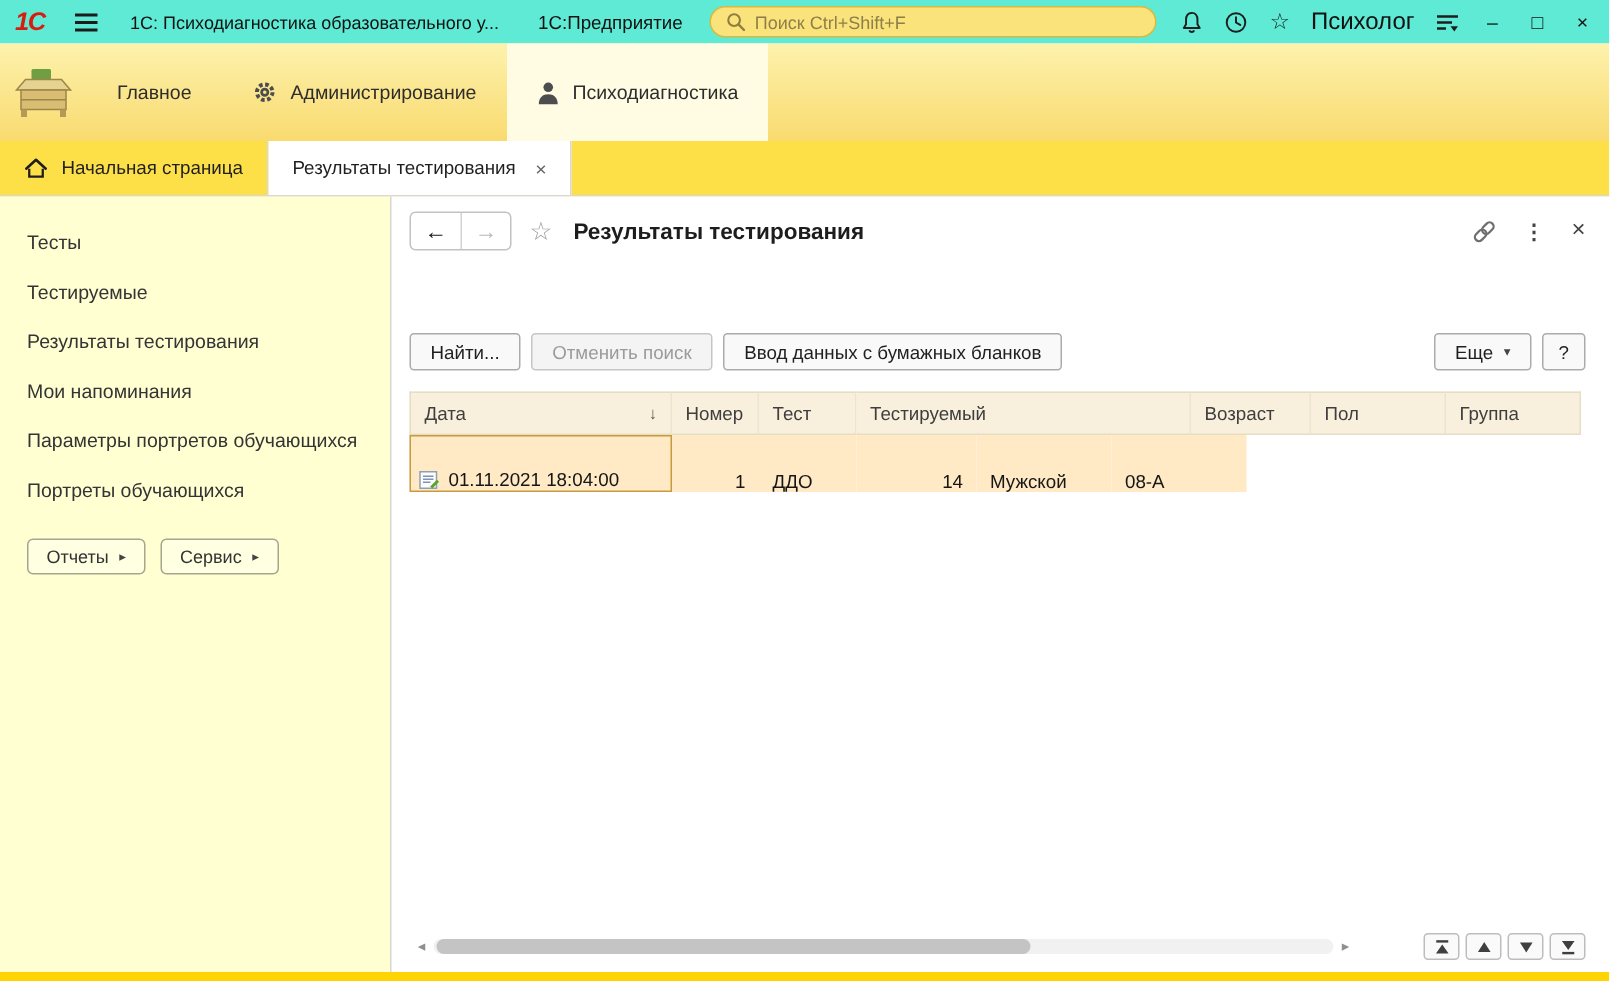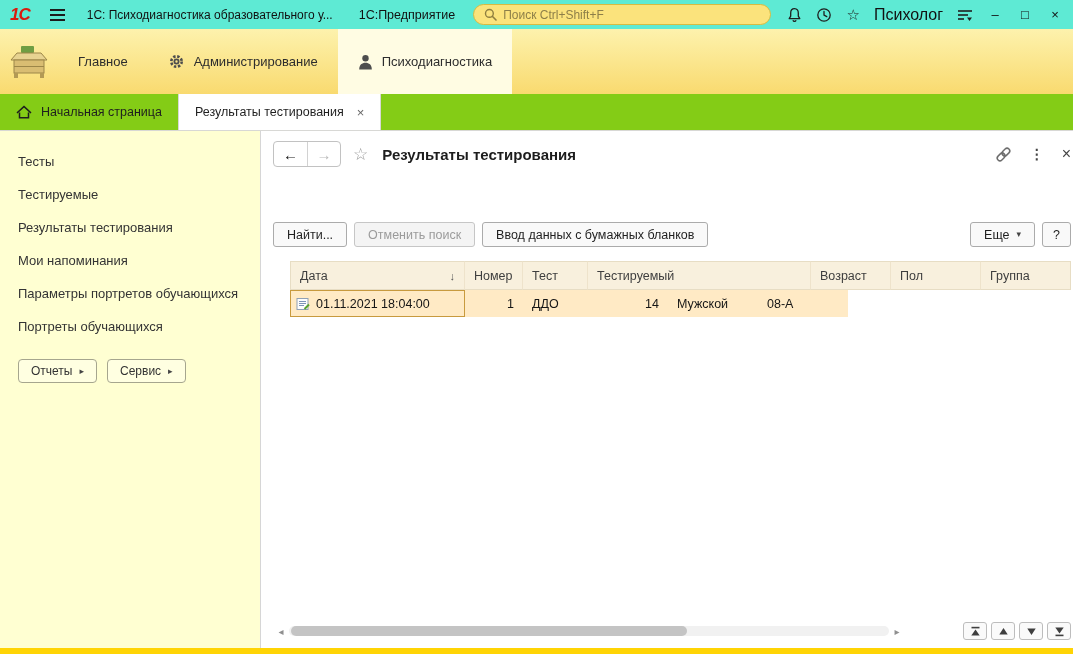--- a/index.html
+++ b/index.html
@@ -26,21 +26,21 @@
   .user-label { font-size: 16px; color: #111; cursor: pointer; }
   .win-ctrl { font-size: 13px; color: #111; width: 16px; text-align: center; cursor: pointer; }
 
   
   .ribbon { height: 65px; background: linear-gradient(#fdf2ad, #f9da6f); display: flex; align-items: stretch; }
   .app-icon-wrap { width: 58px; display: flex; align-items: center; justify-content: center; cursor: pointer; }
   .ribbon-item { display: flex; align-items: center; gap: 9px; padding: 0 20px; font-size: 13px; color: #2d2d2d; cursor: pointer; }
   .ribbon-item.active { background: #fffce3; }
 
   
-  .tabbar { height: 37px; background: #84cc16; display: flex; border-bottom: 1px solid #d8d8d5; }
+  .tabbar { height: 37px; background: #fde047; display: flex; border-bottom: 1px solid #d8d8d5; }
   .tab { display: flex; align-items: center; gap: 9px; padding: 0 16px; font-size: 12.5px; color: #1f1f1f;
          border-right: 1px solid #d8d8d5; cursor: pointer; white-space: nowrap; }
   .tab.active { background: #fff; }
   .tab-close { color: #666; font-size: 13px; margin-left: 4px; cursor: pointer; }
 
   
   .workspace { position: absolute; top: 131px; left: 0; right: 0; bottom: 6px; display: flex; }
   .bottom-strip { position: absolute; left: 0; right: 0; bottom: 0; height: 6px; background: #ffd404; }
 
   .sidebar { width: 260px; background: #ffffd2; padding-top: 14px; flex-shrink: 0; }
@@ -68,35 +68,35 @@
   .toolbar { display: flex; align-items: center; gap: 7px; padding: 6px 16px 8px 12px; }
   .btn { height: 25px; display: flex; align-items: center; gap: 7px; background: #f9f9f9; border: 1px solid #ababab;
          border-radius: 3px; padding: 0 13px; font-size: 12.5px; color: #1f1f1f; cursor: pointer; white-space: nowrap; margin-top: 45px; }
   .btn.disabled { color: #9b9b9b; border-color: #c6c6c6; background: #f4f4f4; cursor: default; }
   .btn .caret { font-size: 9px; color: #444; line-height: 1; }
   .btn.help { padding: 0 10px; }
   .toolbar-spacer { flex: 1; }
 
   
   .table { margin: 6px 16px 0 12px; }
-  .trow { display: flex; margin-left: 17px; }
+  .trow { display: flex; }
   .cell { height: 29px; display: flex; align-items: center; padding: 0 9px; font-size: 12.5px; overflow: hidden; white-space: nowrap; }
   .thead .cell { background: #f8f0dd; border-top: 1px solid #e7ddc4; border-bottom: 1px solid #e7ddc4;
                  border-right: 1px solid #eee3cb; color: #3e3e3e; cursor: pointer; }
   .thead .cell:first-child { border-left: 1px solid #e7ddc4; }
   .thead .cell:last-child { border-right: 1px solid #e7ddc4; }
   .c-date { width: 175px; }
   .c-num { width: 58px; }
   .c-test { width: 65px; }
   .c-person { width: 223px; }
   .c-age { width: 80px; }
   .c-sex { width: 90px; }
   .c-group { width: 90px; }
   .sort { margin-left: auto; font-size: 11px; color: #555; }
-  .tbody .cell { height: 27px; background: #ffeac5; color: #161616; cursor: pointer; }
+  .tbody .cell { height: 38px; background: #ffeac5; color: #161616; cursor: pointer; align-items: flex-end; }
   .tbody .c-date { border: 1px solid #c89a3e; padding-left: 5px; gap: 6px; }
   .tbody .c-num, .tbody .c-age { justify-content: flex-end; }
 
   
   .hscroll-row { position: absolute; left: 12px; right: 16px; bottom: 8px; display: flex; align-items: center; }
   .scroll-arrow { width: 16px; font-size: 10px; color: #8f8f8f; text-align: center; cursor: pointer; user-select: none; }
   .scroll-track { width: 600px; height: 10px; background: #f1f1f1; border-radius: 5px; position: relative; cursor: pointer; }
   .scroll-thumb { position: absolute; left: 2px; top: 0; height: 10px; width: 66%; background: #c4c4c4; border-radius: 5px; cursor: grab; }
   .list-nav { margin-left: auto; display: flex; gap: 4px; }
   .list-nav-btn { width: 24px; height: 18px; border: 1px solid #bdbdbd; border-radius: 3px; background: #fafafa;

